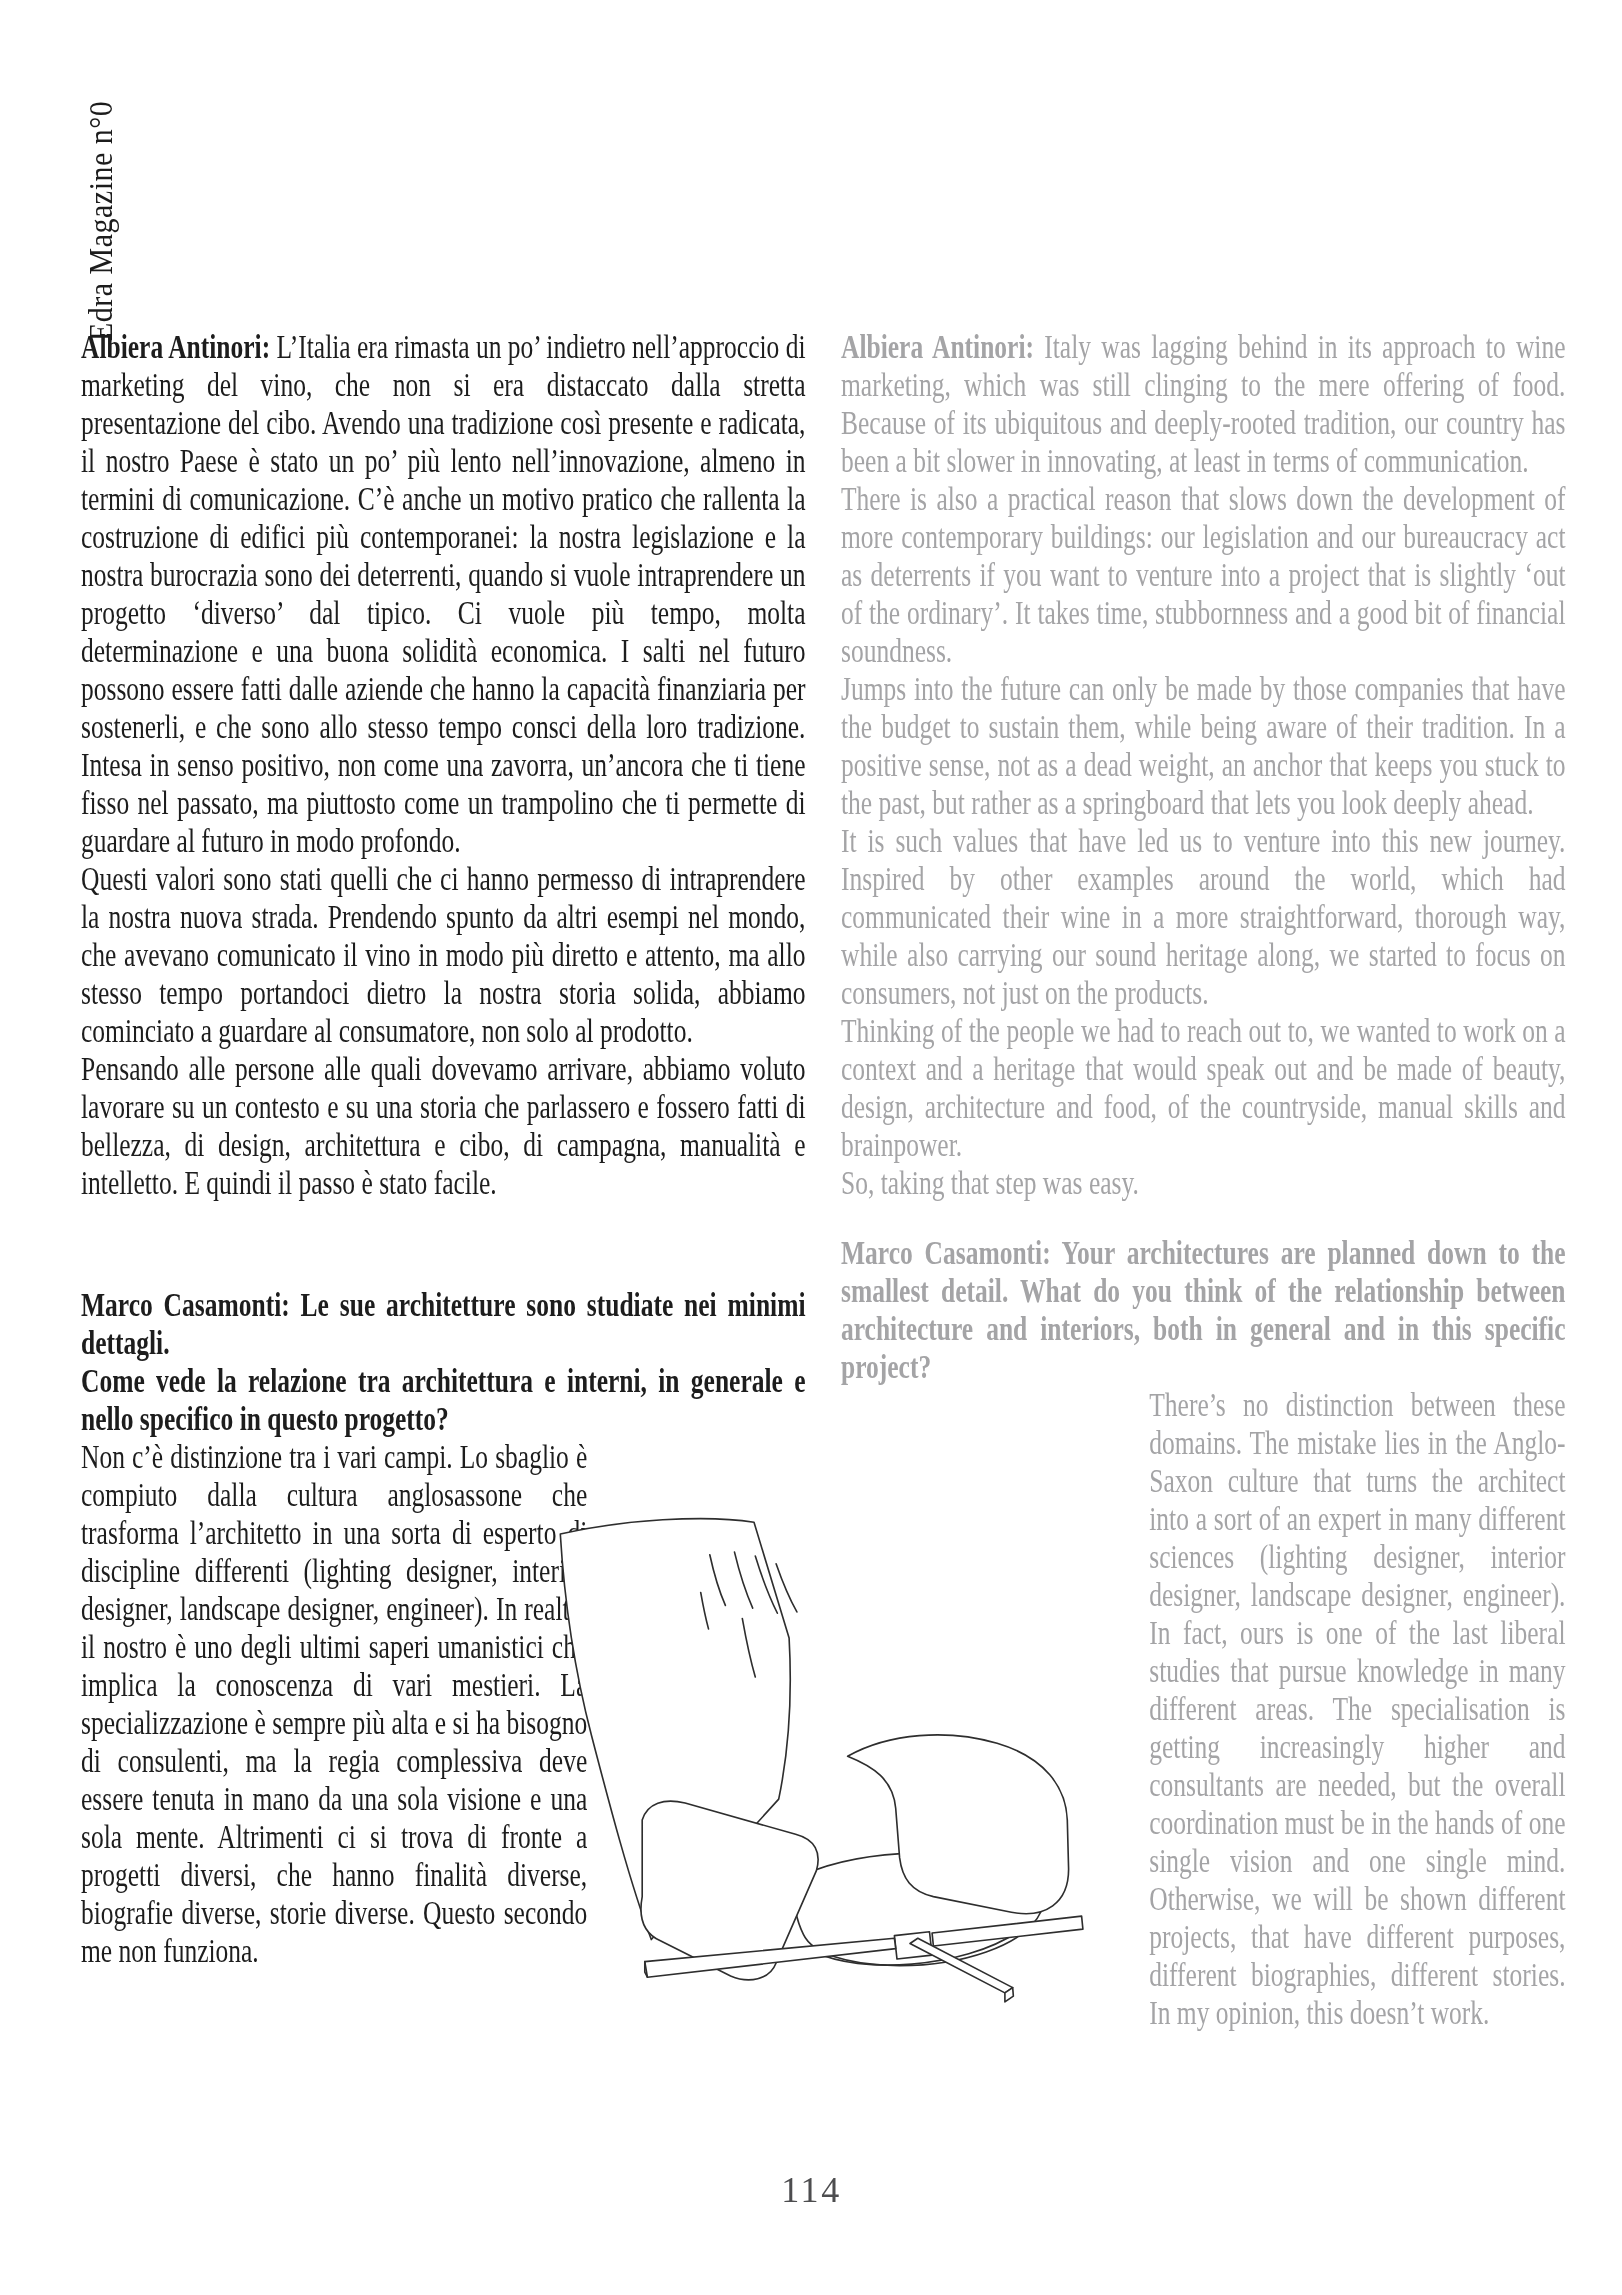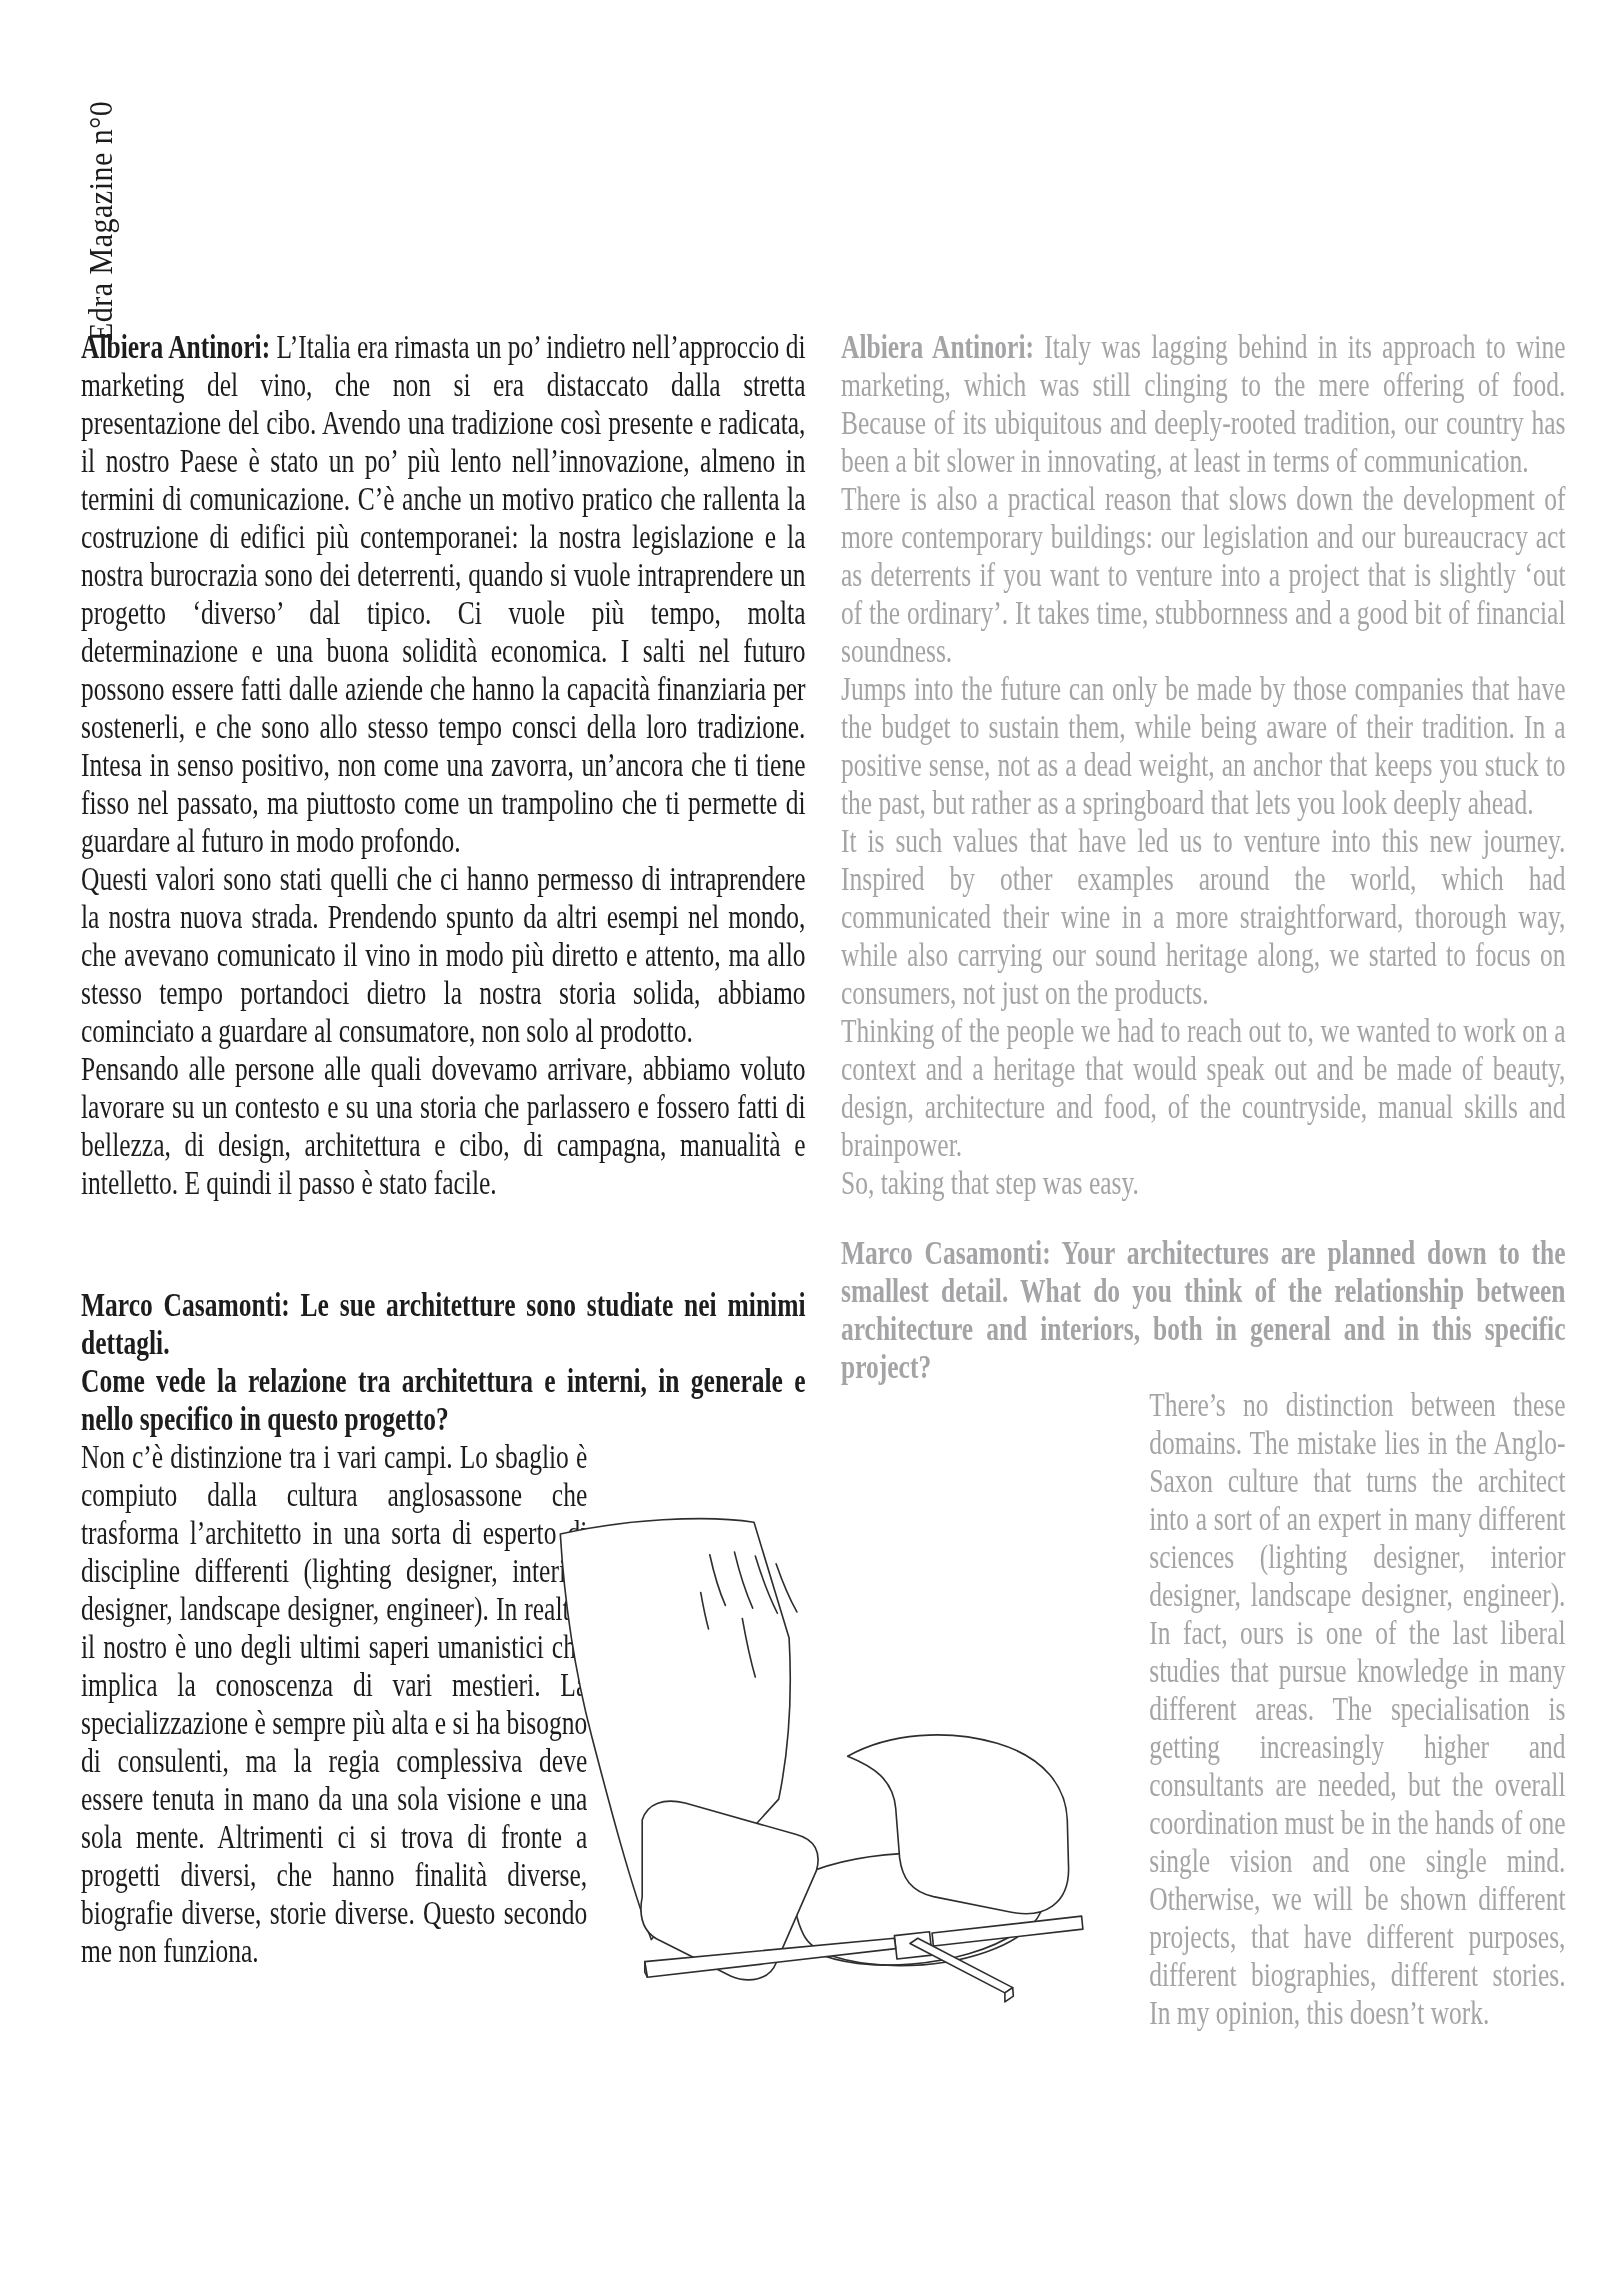--- a/index.html
+++ b/index.html
@@ -127,15 +127,16 @@
         <path d="M536,650 L590,644 L594,680 L540,686 Z"></path>
         <path d="M152,690 L536,654 L538,670 L156,714 Z"></path>
         <path fill="none" d="M152,690 L152,706 L156,714"></path>
         <path d="M594,646 L824,620 L826,640 L596,666 Z"></path>
         <path d="M560,662 L706,738 L718,730 L572,654 Z"></path>
         <path d="M706,738 L706,752 L719,743 L718,730 Z"></path>
       </g>
     </g>
   </svg>
 
+  <div class="page-number">114</div>
 
 </div>
 
 
 </body></html>

